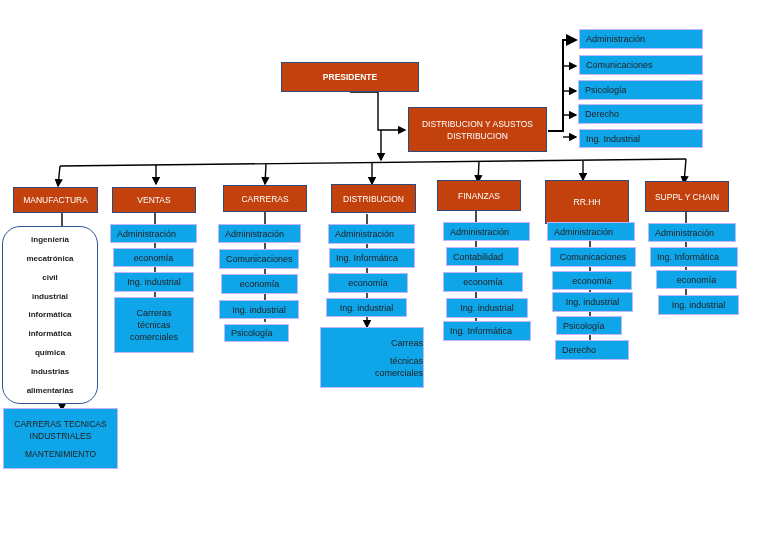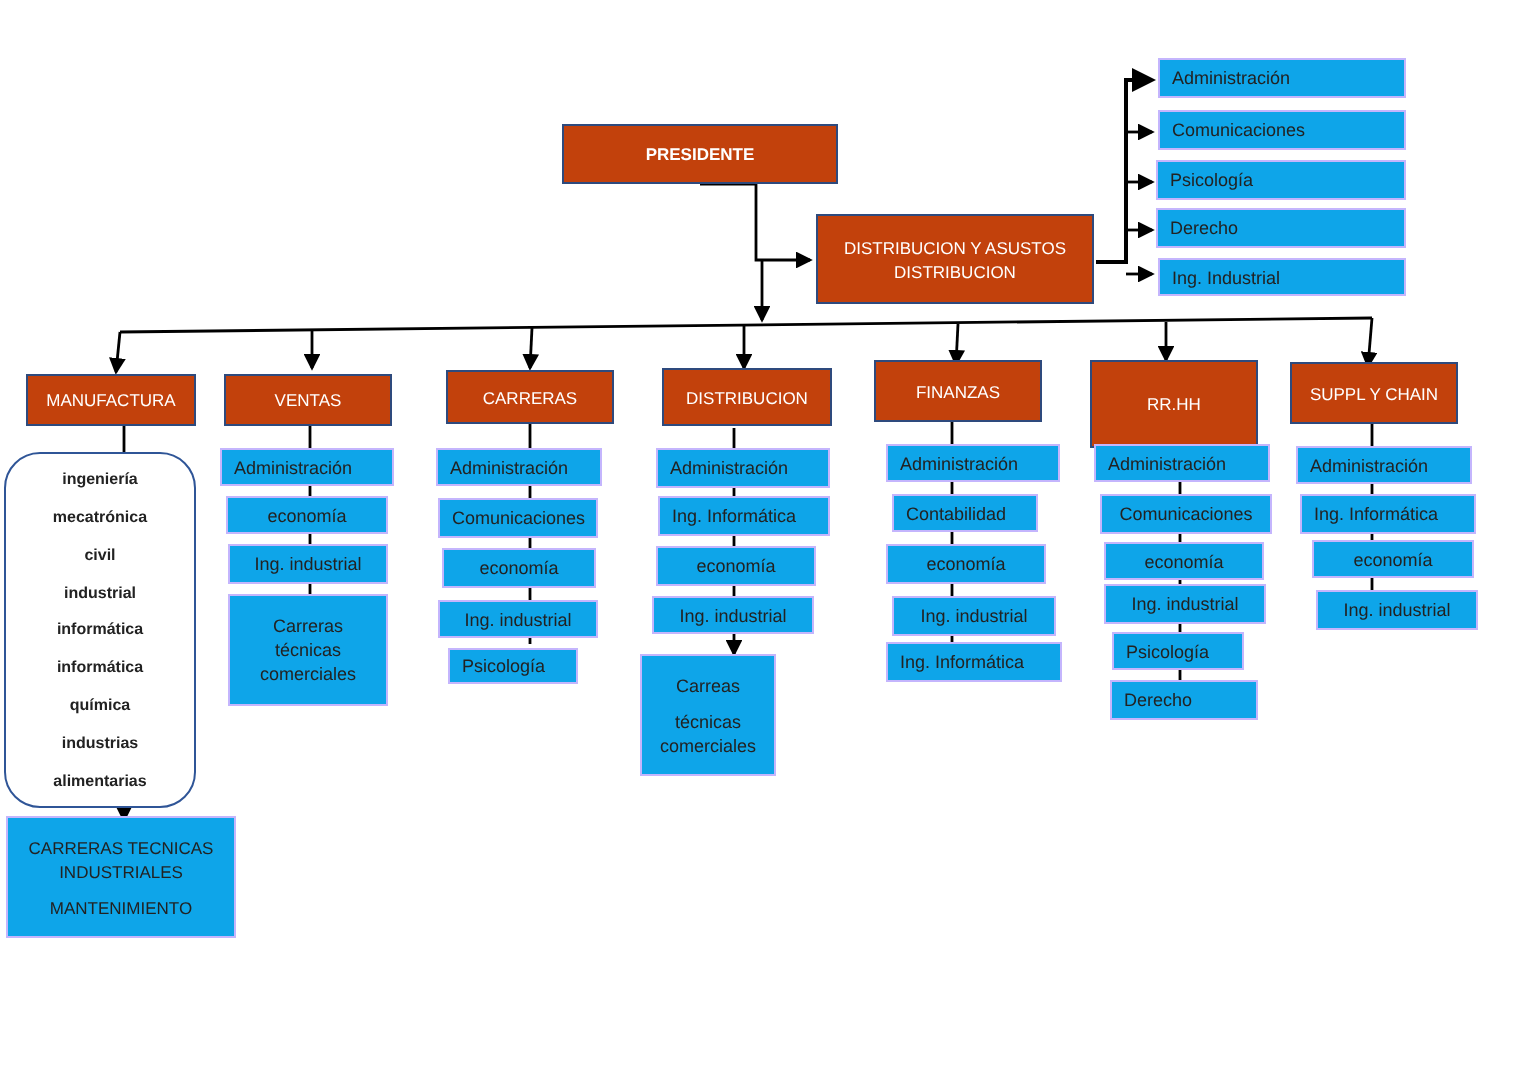--- a/index.html
+++ b/index.html
@@ -147,21 +147,21 @@
   </div>
 <div class="box light left" style="left:329px;top:248px;width:86px;height:20px;">
     <span>Ing. Informática</span>
   </div>
 <div class="box light" style="left:328px;top:273px;width:80px;height:20px;">
     <span>economía</span>
   </div>
 <div class="box light" style="left:326px;top:298px;width:81px;height:19px;">
     <span>Ing. industrial</span>
   </div>
-<div class="box light multi" style="left:320px;top:327px;width:68px;height:61px;">
+<div class="box light multi" style="left:320px;top:327px;width:104px;height:61px;align-items:flex-end;">
   <span>Carreas</span>
   <span style="margin-top:6px">técnicas</span>
   <span>comerciales</span>
 </div>
 
 <div class="box dark" style="left:437px;top:180px;width:84px;height:31px;">
     <span>FINANZAS</span>
   </div>
 <div class="box light left" style="left:443px;top:222px;width:87px;height:19px;">
     <span>Administración</span>

